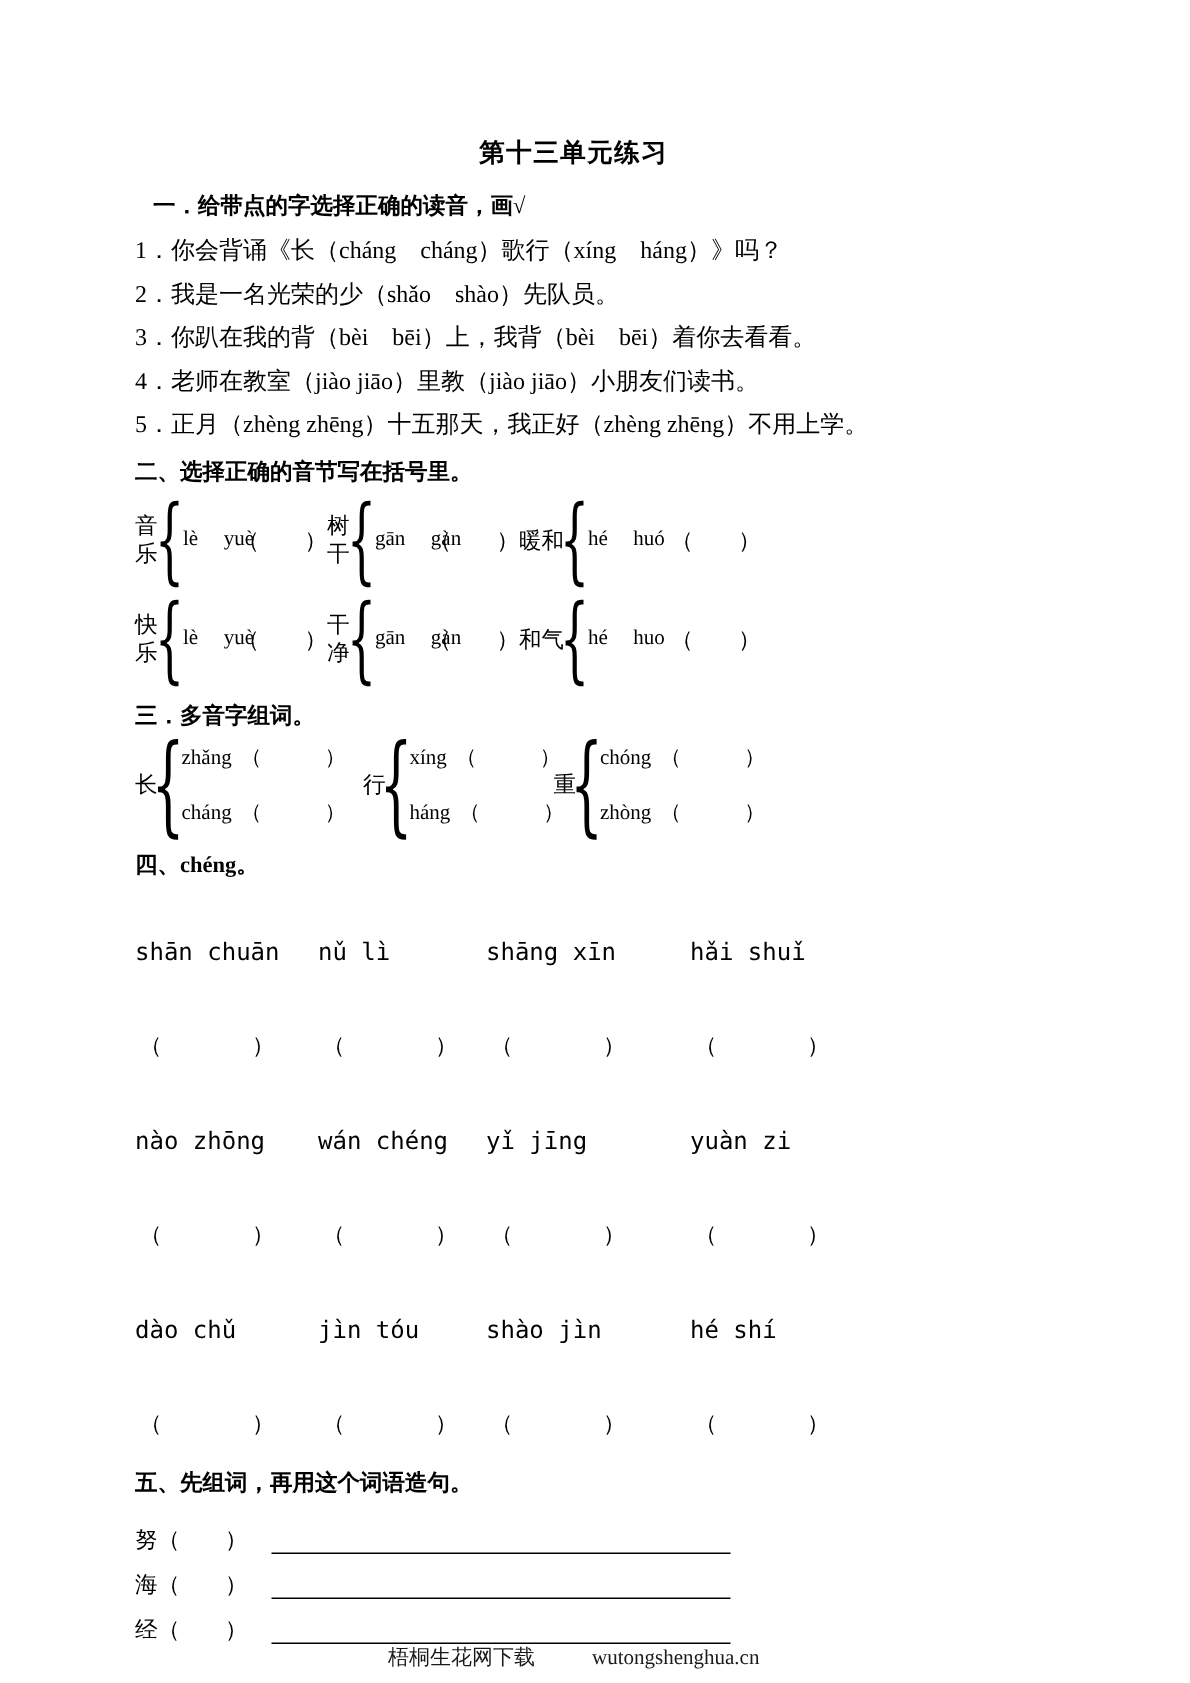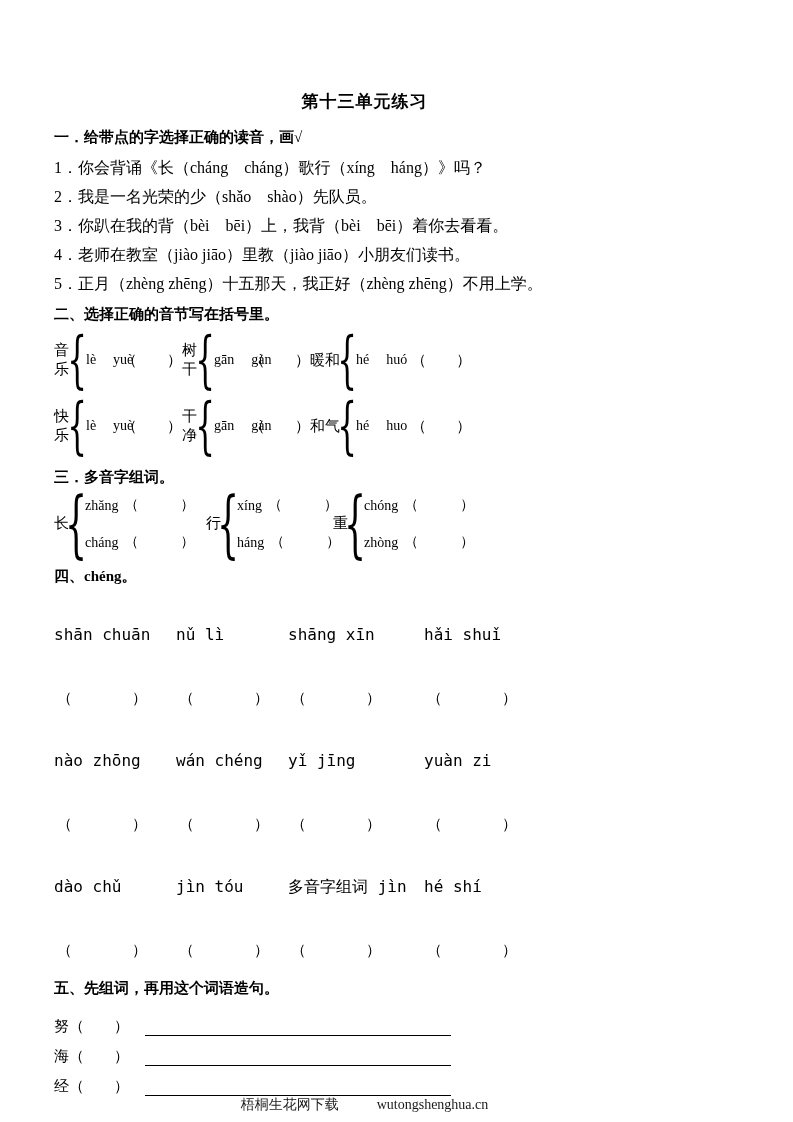--- a/index.html
+++ b/index.html
@@ -5,30 +5,30 @@
   * { margin:0; padding:0; box-sizing:border-box; }
   html,body { background:#ffffff; }
   body {
     width:793px; height:1122px;
     font-family:"Liberation Serif","DejaVu Serif",serif;
     color:#000;
     position:relative;
   }
   .page {
     width:793px; height:971px;
-    padding:90px 118px 56px 54px;
+    padding:90px 118px 56px 90px;
     display:flex; flex-direction:column;
   }
   .title {
     text-align:center; font-size:17px; font-weight:bold;
     letter-spacing:1px;
   }
   .sec-h { font-size:15px; font-weight:bold; }
   
-  #sec1 .sec-h { margin-top:15px; }
+  #sec1 .sec-h { margin-top:15px;margin-left:12px; }
   .s1-items { margin-top:6px; }
   .s1-item { height:29px; line-height:29px; font-size:16px; white-space:nowrap; }
   
   .brace {
     display:flex; align-items:center; justify-content:center;
     font-family:"DejaVu Serif",serif; font-weight:normal;
     width:14px; flex:0 0 14px;
   }
   .b-sm { font-size:50px; height:58px; transform:scale(0.62,1.25); }
   .b-lg { font-size:56px; height:60px; transform:scale(0.62,1.30); }
@@ -202,21 +202,21 @@
       </div>
       <div class="s4-row s4-bl">
         <span>（　　　　）</span>
         <span>（　　　　）</span>
         <span>（　　　　）</span>
         <span>（　　　　）</span>
       </div>
       <div class="s4-row s4-py">
         <span>dào chǔ</span>
         <span>jìn tóu</span>
-        <span>多音字组词 jìn</span>
+        <span>shào jìn</span>
         <span>hé shí</span>
       </div>
       <div class="s4-row s4-bl">
         <span>（　　　　）</span>
         <span>（　　　　）</span>
         <span>（　　　　）</span>
         <span>（　　　　）</span>
       </div>
     </div>
   </div>

